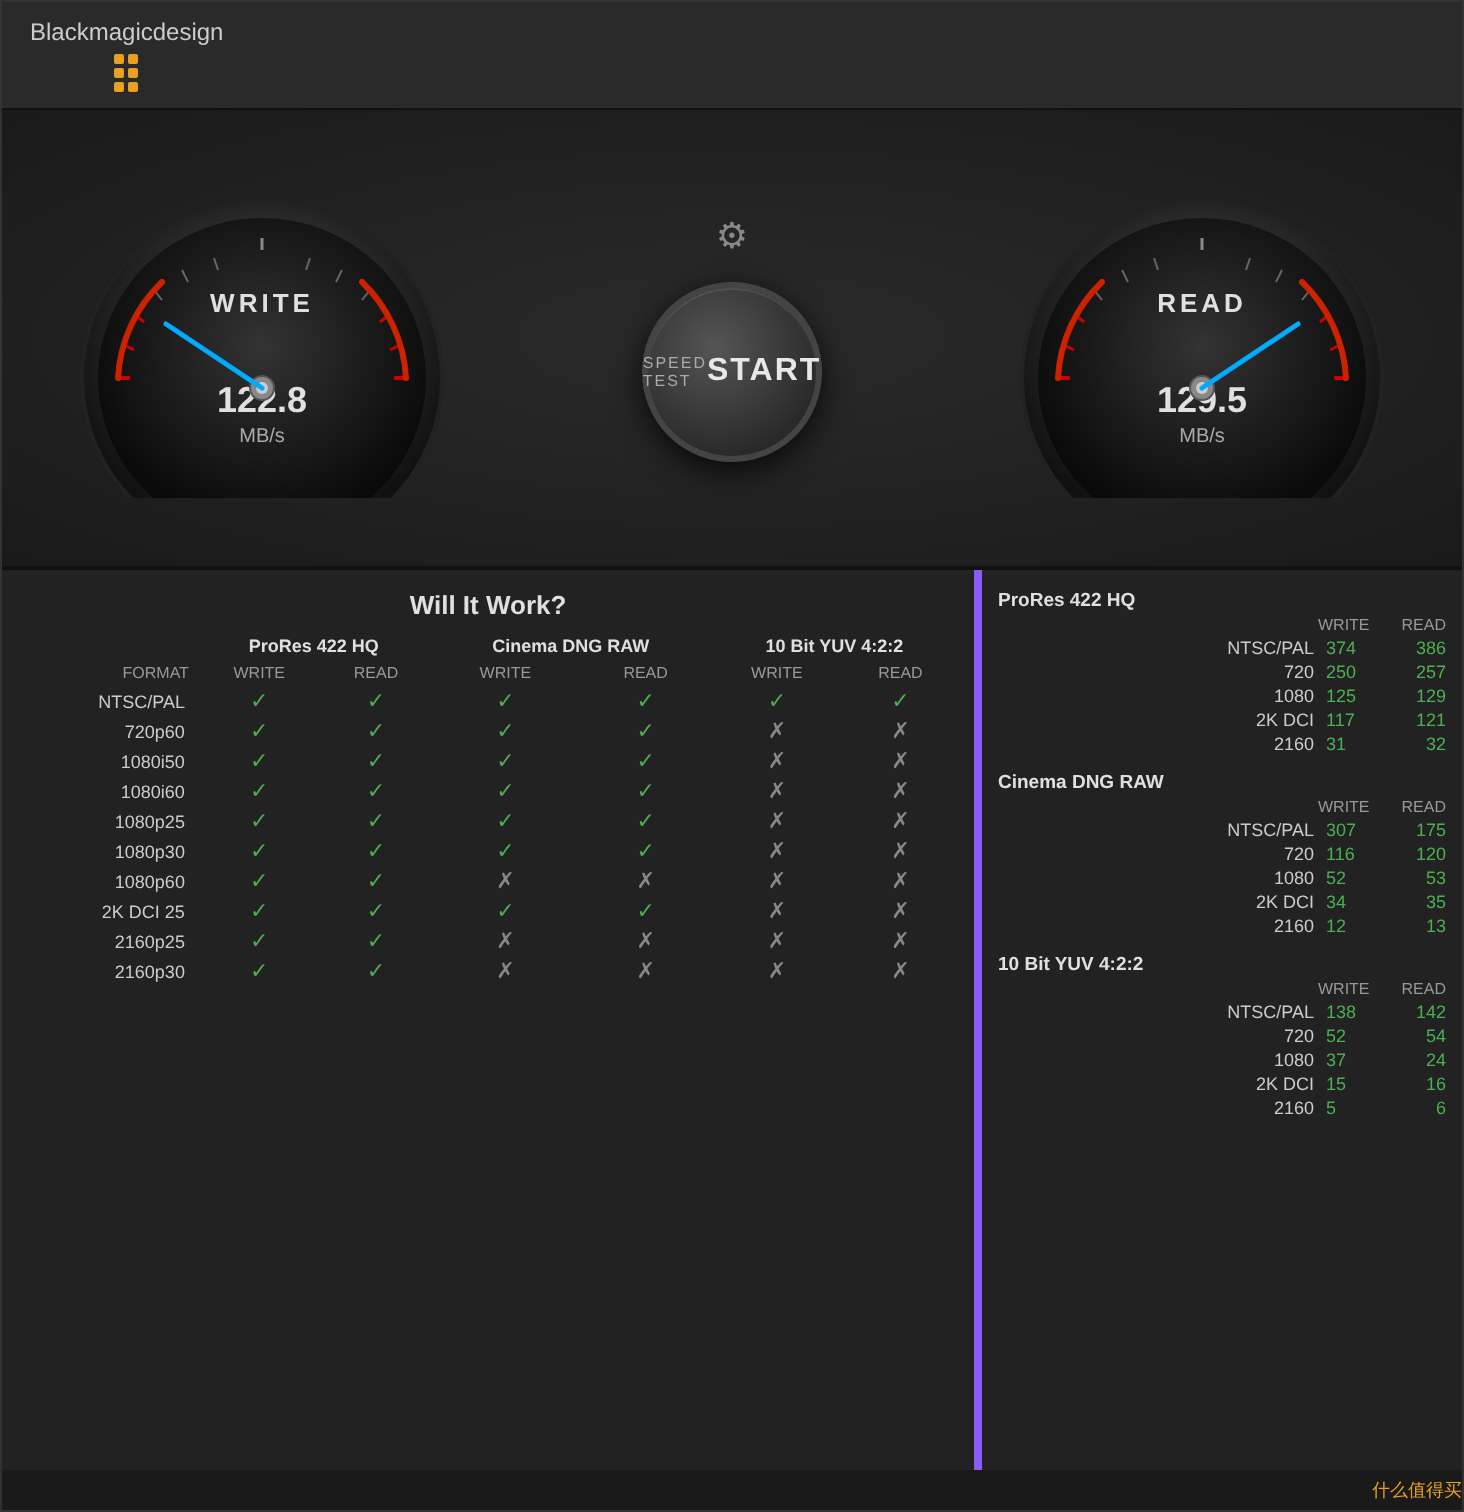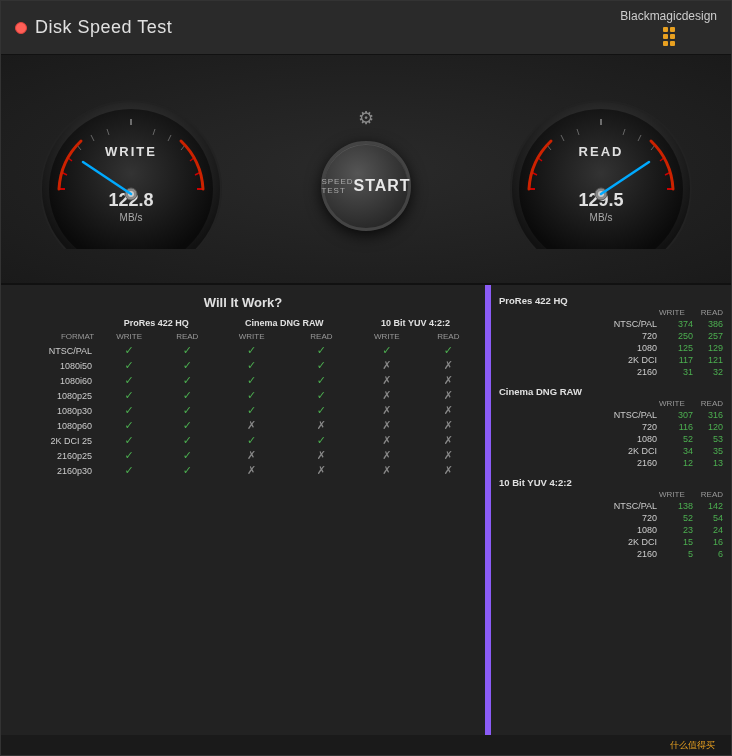--- a/index.html
+++ b/index.html
@@ -129,21 +129,21 @@
     }
     
     .data-section {
       display: flex;
       flex: 1;
       background: #222;
     }
     .will-it-work {
       flex: 1;
       padding: 10px 8px;
-      border-right: 6px solid #8b5cf6;
+      border-right: 4px solid #8b5cf6;
     }
     .how-fast {
       width: 240px;
       padding: 10px 8px;
     }
     .section-title {
       color: #e0e0e0;
       font-size: 13px;
       font-weight: bold;
       text-align: center;
@@ -205,53 +205,48 @@
       padding: 1px 0;
     }
     .hf-row-label {
       flex: 1;
       color: #ccc;
       text-align: right;
       padding-right: 6px;
     }
     .hf-write {
       width: 30px;
-      text-align: right;
       color: #4CAF50;
       font-size: 9px;
     }
     .hf-read {
       width: 30px;
       text-align: right;
       color: #4CAF50;
       font-size: 9px;
     }
     .bottom-bar {
       height: 20px;
       background: #1a1a1a;
       display: flex;
       align-items: center;
       justify-content: flex-end;
-      padding: 0 16px;
+      padding: 0 0;
     }
     .watermark {
       color: #e8a020;
       font-size: 9px;
     }
   </style>
 </head>
 <body>
 
 <div class="app-window">
 
   <div class="title-bar">
-    <div class="title-bar-left">
-      <div class="close-btn"></div>
-      <span class="title-text">Disk Speed Test</span>
-    </div>
     <div class="brand-logo">
       <span class="brand-name">Blackmagicdesign</span>
       <div class="brand-dots">
         <div class="brand-dot-row">
           <div class="brand-dot"></div>
           <div class="brand-dot"></div>
         </div>
         <div class="brand-dot-row">
           <div class="brand-dot"></div>
           <div class="brand-dot"></div>
@@ -394,20 +389,29 @@
         <tr>
               <td class="format-label">NTSC/PAL</td>
               <td><span class="check">✓</span></td>
               <td><span class="check">✓</span></td>
               <td><span class="check">✓</span></td>
               <td><span class="check">✓</span></td>
               <td><span class="check">✓</span></td>
               <td><span class="check">✓</span></td>
             </tr>
             <tr>
+              <td class="format-label">720p60</td>
+              <td><span class="check">✓</span></td>
+              <td><span class="check">✓</span></td>
+              <td><span class="check">✓</span></td>
+              <td><span class="check">✓</span></td>
+              <td><span class="cross">✗</span></td>
+              <td><span class="cross">✗</span></td>
+            </tr>
+            <tr>
               <td class="format-label">1080i50</td>
               <td><span class="check">✓</span></td>
               <td><span class="check">✓</span></td>
               <td><span class="check">✓</span></td>
               <td><span class="check">✓</span></td>
               <td><span class="cross">✗</span></td>
               <td><span class="cross">✗</span></td>
             </tr>
             <tr>
               <td class="format-label">1080i60</td>
@@ -512,21 +516,21 @@
           </div>
           <div class="hf-section">
             <div class="hf-group-header">Cinema DNG RAW</div>
             <div class="hf-wr-header">
               <span>WRITE</span>
               <span>READ</span>
             </div>
             <div class="hf-row">
               <span class="hf-row-label">NTSC/PAL</span>
               <span class="hf-write">307</span>
-              <span class="hf-read">316</span>
+              <span class="hf-read">175</span>
             </div>
             <div class="hf-row">
               <span class="hf-row-label">720</span>
               <span class="hf-write">116</span>
               <span class="hf-read">120</span>
             </div>
             <div class="hf-row">
               <span class="hf-row-label">1080</span>
               <span class="hf-write">52</span>
               <span class="hf-read">53</span>
@@ -553,21 +557,21 @@
               <span class="hf-write">138</span>
               <span class="hf-read">142</span>
             </div>
             <div class="hf-row">
               <span class="hf-row-label">720</span>
               <span class="hf-write">52</span>
               <span class="hf-read">54</span>
             </div>
             <div class="hf-row">
               <span class="hf-row-label">1080</span>
-              <span class="hf-write">23</span>
+              <span class="hf-write">37</span>
               <span class="hf-read">24</span>
             </div>
             <div class="hf-row">
               <span class="hf-row-label">2K DCI</span>
               <span class="hf-write">15</span>
               <span class="hf-read">16</span>
             </div>
             <div class="hf-row">
               <span class="hf-row-label">2160</span>
               <span class="hf-write">5</span>

